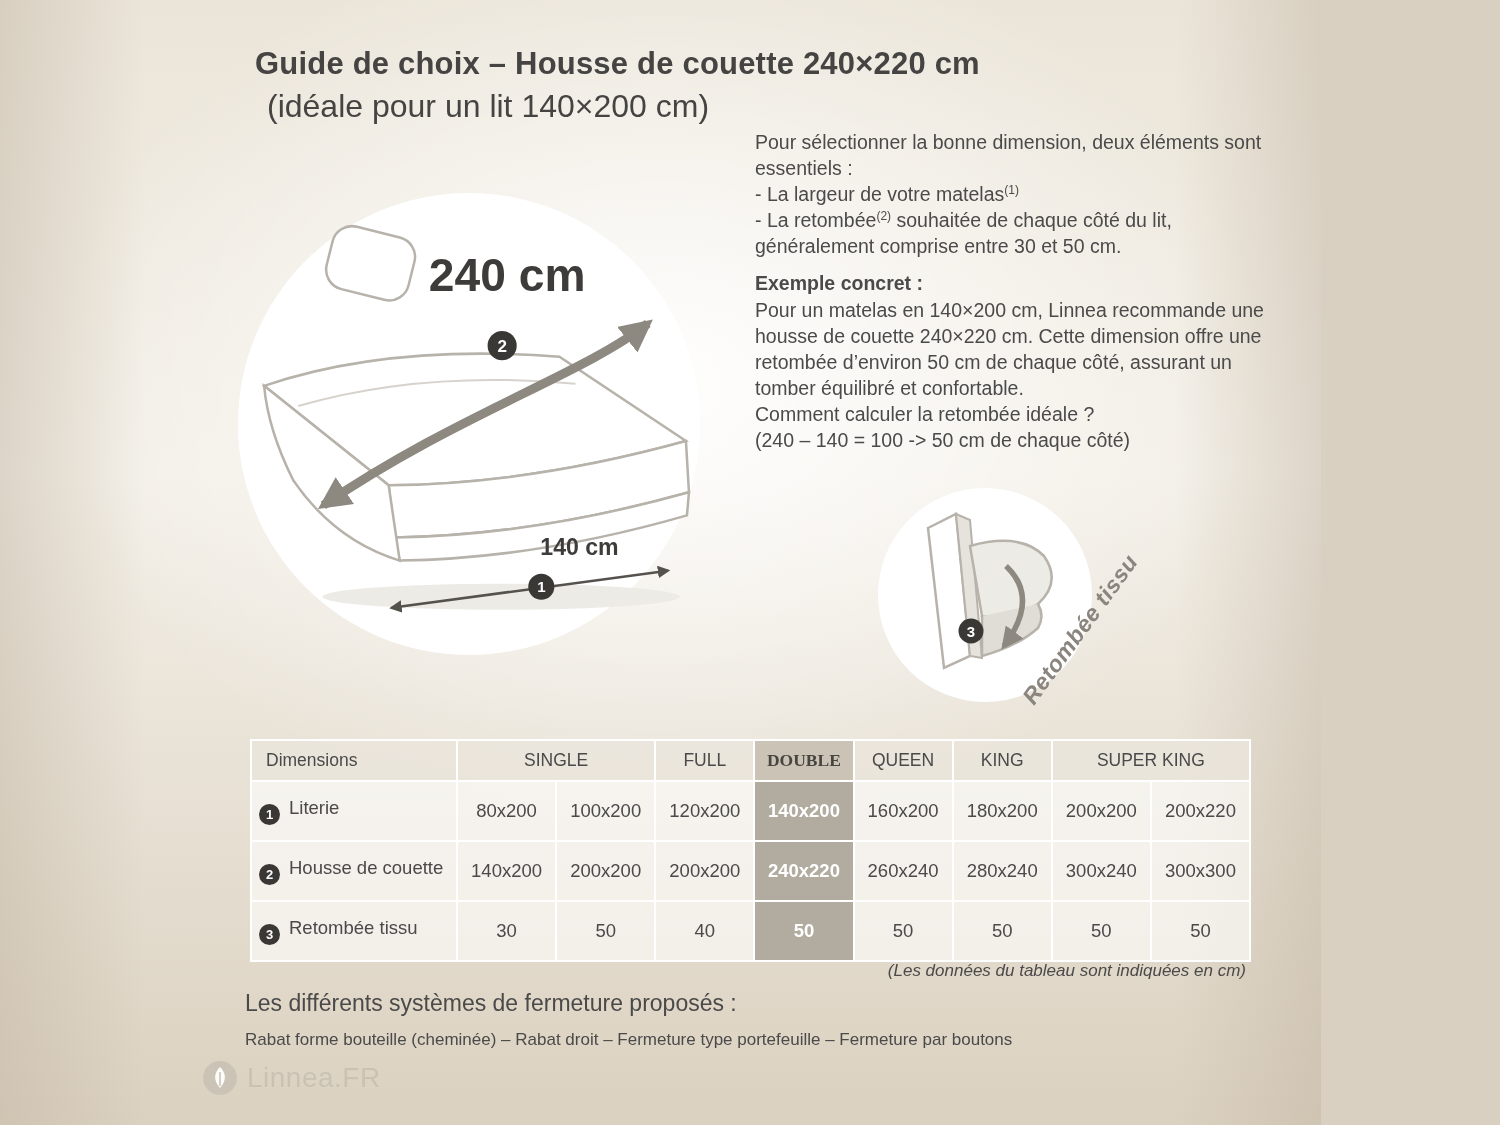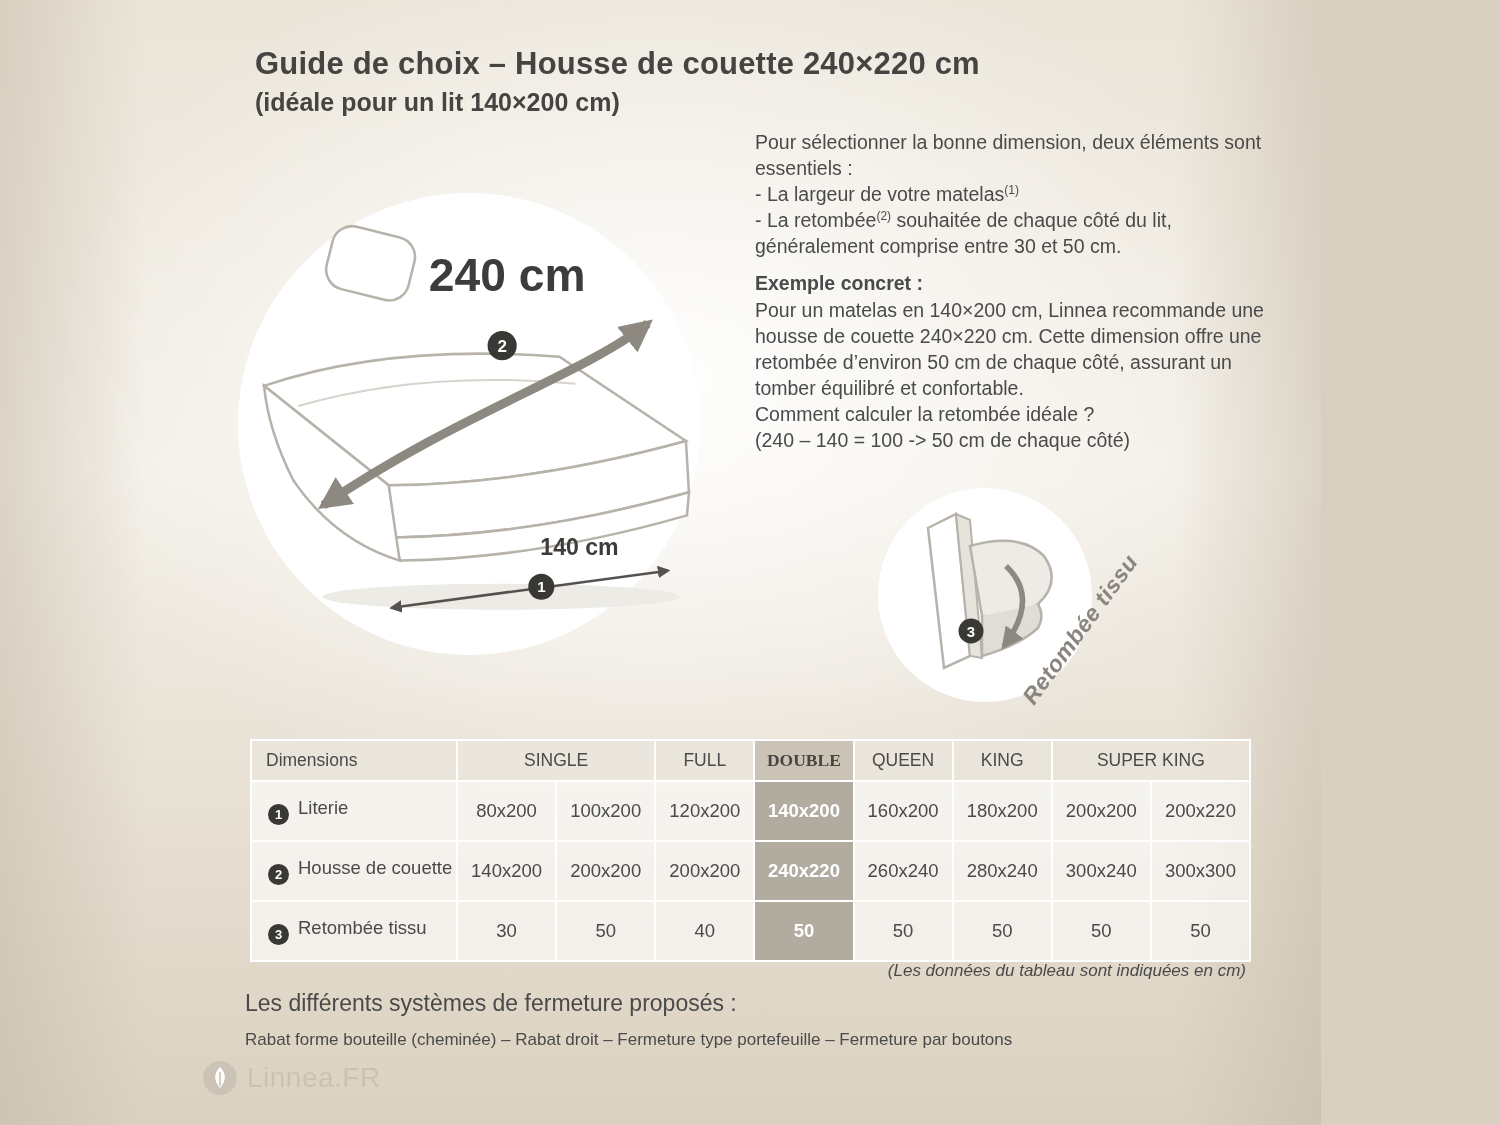--- a/index.html
+++ b/index.html
@@ -11,21 +11,21 @@
     color:#4a4a4a;
     background:
       linear-gradient(90deg, rgba(193,180,161,0.45) 0%, rgba(193,180,161,0) 11%, rgba(193,180,161,0) 89%, rgba(193,180,161,0.45) 100%),
       radial-gradient(ellipse 820px 600px at 50% 34%, rgba(255,255,255,0.95) 0%, rgba(255,255,255,0) 75%),
       linear-gradient(180deg, #ebe5d9 0%, #f3efe7 42%, #dbd1c0 100%);
   }
   .abs{position:absolute;}
   
   .title-block{left:255px;top:46px;}
   .title{font-size:31px;font-weight:bold;color:#454442;margin:0;letter-spacing:0.2px;}
-  .subtitle{font-size:25px;font-weight:bold;color:#454442;margin:6px 0 0 0;}
+  .subtitle{font-size:32px;font-weight:normal;color:#454442;margin:6px 0 0 12px;}
   
   .intro{left:755px;top:130px;width:530px;font-size:19.5px;line-height:1.33;}
   .example{left:755px;top:271px;width:530px;font-size:19.5px;line-height:1.33;}
   .example-heading{font-weight:bold;margin:0 0 1px 0;}
   sup{font-size:12px;}
   
   .big-illus{left:238px;top:193px;width:462px;height:462px;}
   .small-illus{left:878px;top:488px;width:214px;height:214px;}
   svg text{font-family:"Liberation Sans","DejaVu Sans",sans-serif;}
   .dim-big{font-size:46px;font-weight:bold;fill:#3e3c3a;}
@@ -35,21 +35,21 @@
   .drop-label{left:1028px;top:688px;transform:rotate(-54deg);transform-origin:0 50%;
     font-size:23px;font-weight:bold;font-style:italic;color:#8a857e;letter-spacing:0.5px;white-space:nowrap;}
   
   .table-wrap{left:250px;top:739px;width:1001px;}
   table{border-collapse:collapse;width:100%;table-layout:fixed;}
   th,td{border:2px solid #ffffff;}
   th{height:37px;background:rgba(235,230,221,0.78);font-weight:normal;font-size:17.5px;color:#4a4a4a;}
   th.dim{text-align:left;padding-left:14px;}
   th.hl{background:#cbc3b6;font-weight:bold;color:#474540;font-family:Liberation Serif, serif;}
   td{height:56px;background:rgba(255,255,255,0.60);text-align:center;font-size:18.5px;color:#4a4a4a;}
-  td.lbl{text-align:left;padding-left:16px;}
+  td.lbl{text-align:left;padding-left:7px;}
   td.hl{background:#b2aba0;color:#ffffff;font-weight:bold;}
   .badge{display:inline-flex;align-items:center;justify-content:center;width:21px;height:21px;
     border-radius:50%;background:#3a3835;color:#fff;font-size:13px;font-weight:bold;
     margin-right:9px;vertical-align:-5px;}
   .table-note{left:245px;top:961px;width:1001px;text-align:right;font-style:italic;font-size:17px;color:#4a4a4a;}
   
   .closures{left:245px;top:990px;width:1010px;}
   .closures-heading{font-size:23px;margin:0;}
   .closures-line{font-size:17px;margin:13px 0 0 0;}
   

